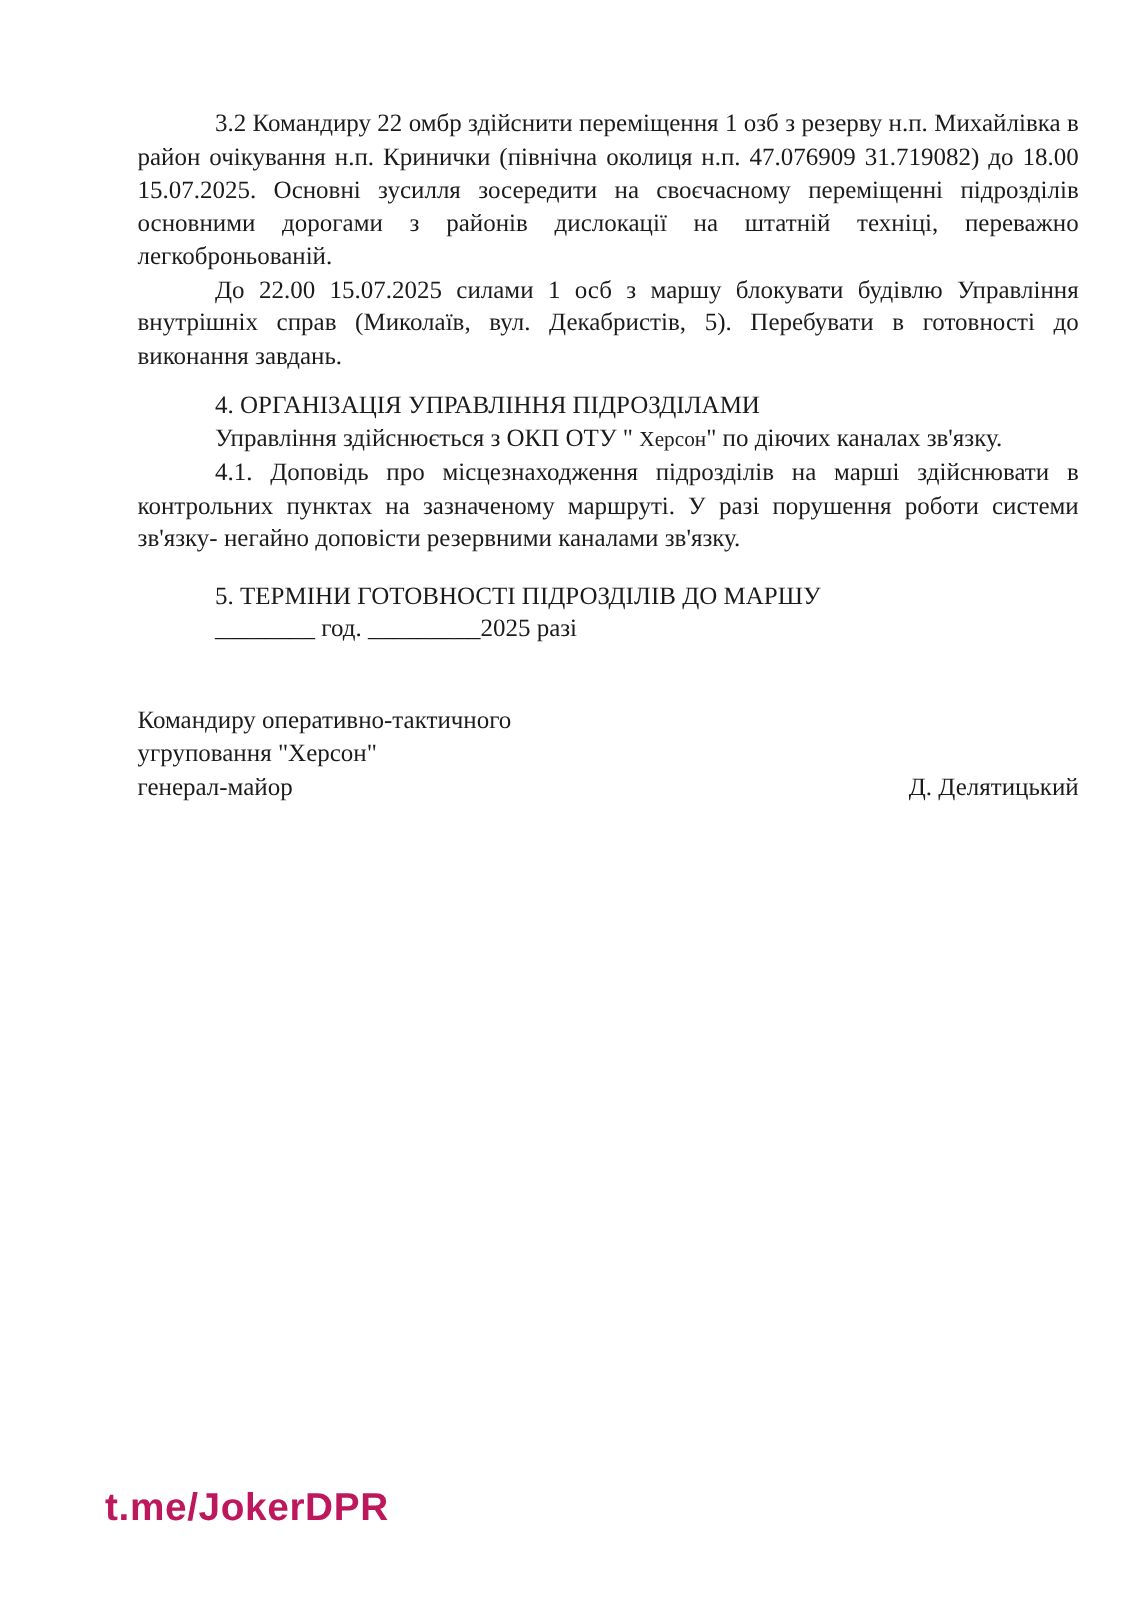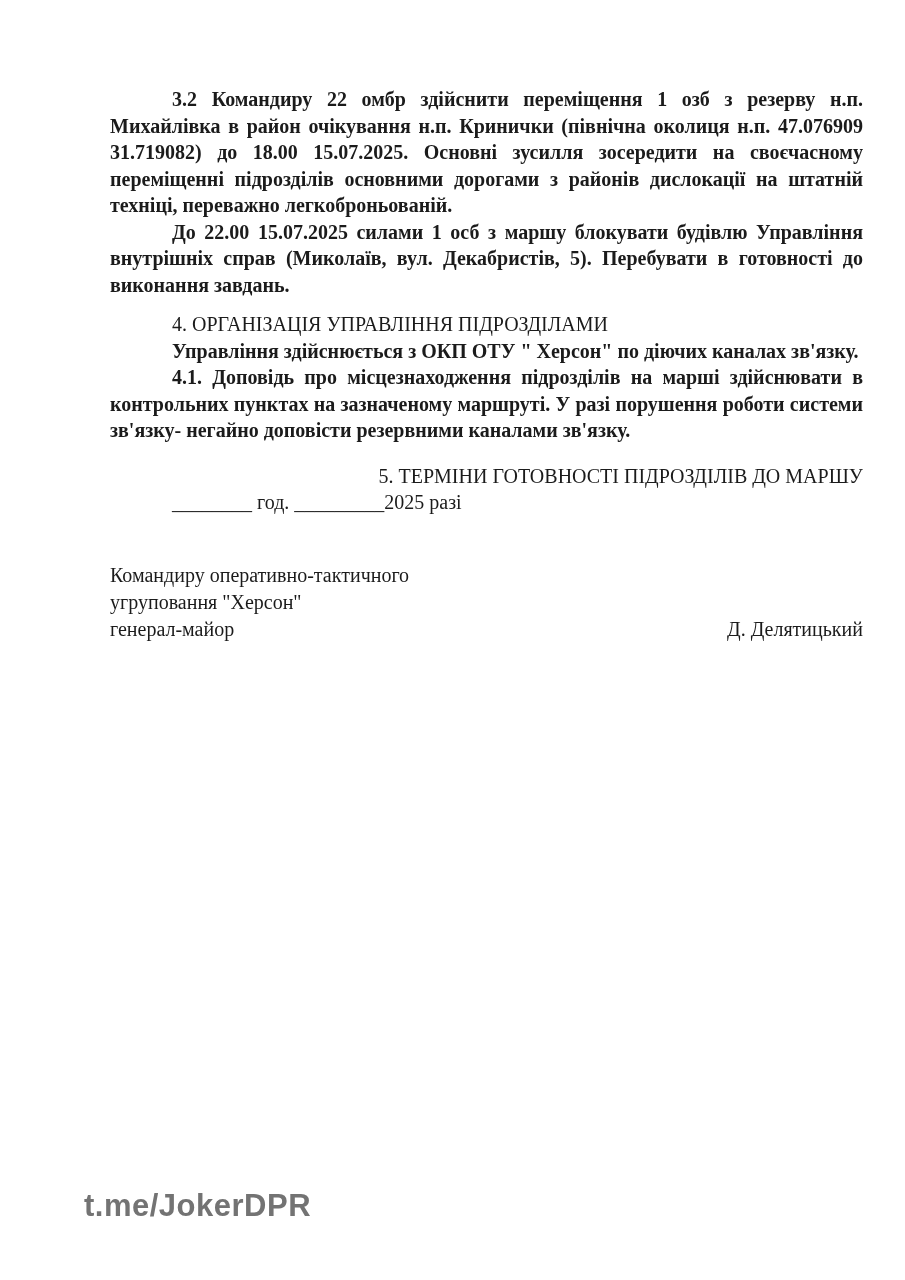--- a/index.html
+++ b/index.html
@@ -21,39 +21,38 @@
     left: 110px;
     top: 86px;
     width: 753px;
     font-size: 20px;
     line-height: 26.5px;
   }
   .para {
     margin: 0;
     text-align: justify;
     text-indent: 62px;
-    font-weight: bold;
   }
   .heading {
     margin: 0;
     text-indent: 62px;
     font-weight: normal;
     font-size: 20px;
     text-align: left;
   }
   .heading-4 { margin-top: 13px; }
-  .heading-5 { margin-top: 19px; text-align: right; }
+  .heading-5 { margin-top: 19px; }
   .blank-line {
     margin: 0;
     text-indent: 62px;
     text-align: left;
     white-space: pre;
   }
   .kherson-small {
-    font-size: 20px;
+    font-size: 17px;
   }
   .signature {
     margin-top: 46px;
     line-height: 27px;
   }
   .sig-line {
     margin: 0;
     text-align: left;
     text-indent: 0;
   }
@@ -96,14 +95,14 @@
       <p class="sig-line">Командиру оперативно-тактичного</p>
       <p class="sig-line">угруповання "Херсон"</p>
       <div class="sig-row">
         <span>генерал-майор</span>
         <span>Д. Делятицький</span>
       </div>
     </div>
 
   </div>
 
-  <div class="watermark" style="color: #737373;">t.me/JokerDPR</div>
+  <div class="watermark" style="color: #be185d;">t.me/JokerDPR</div>
 </div>
 
 </body></html>

